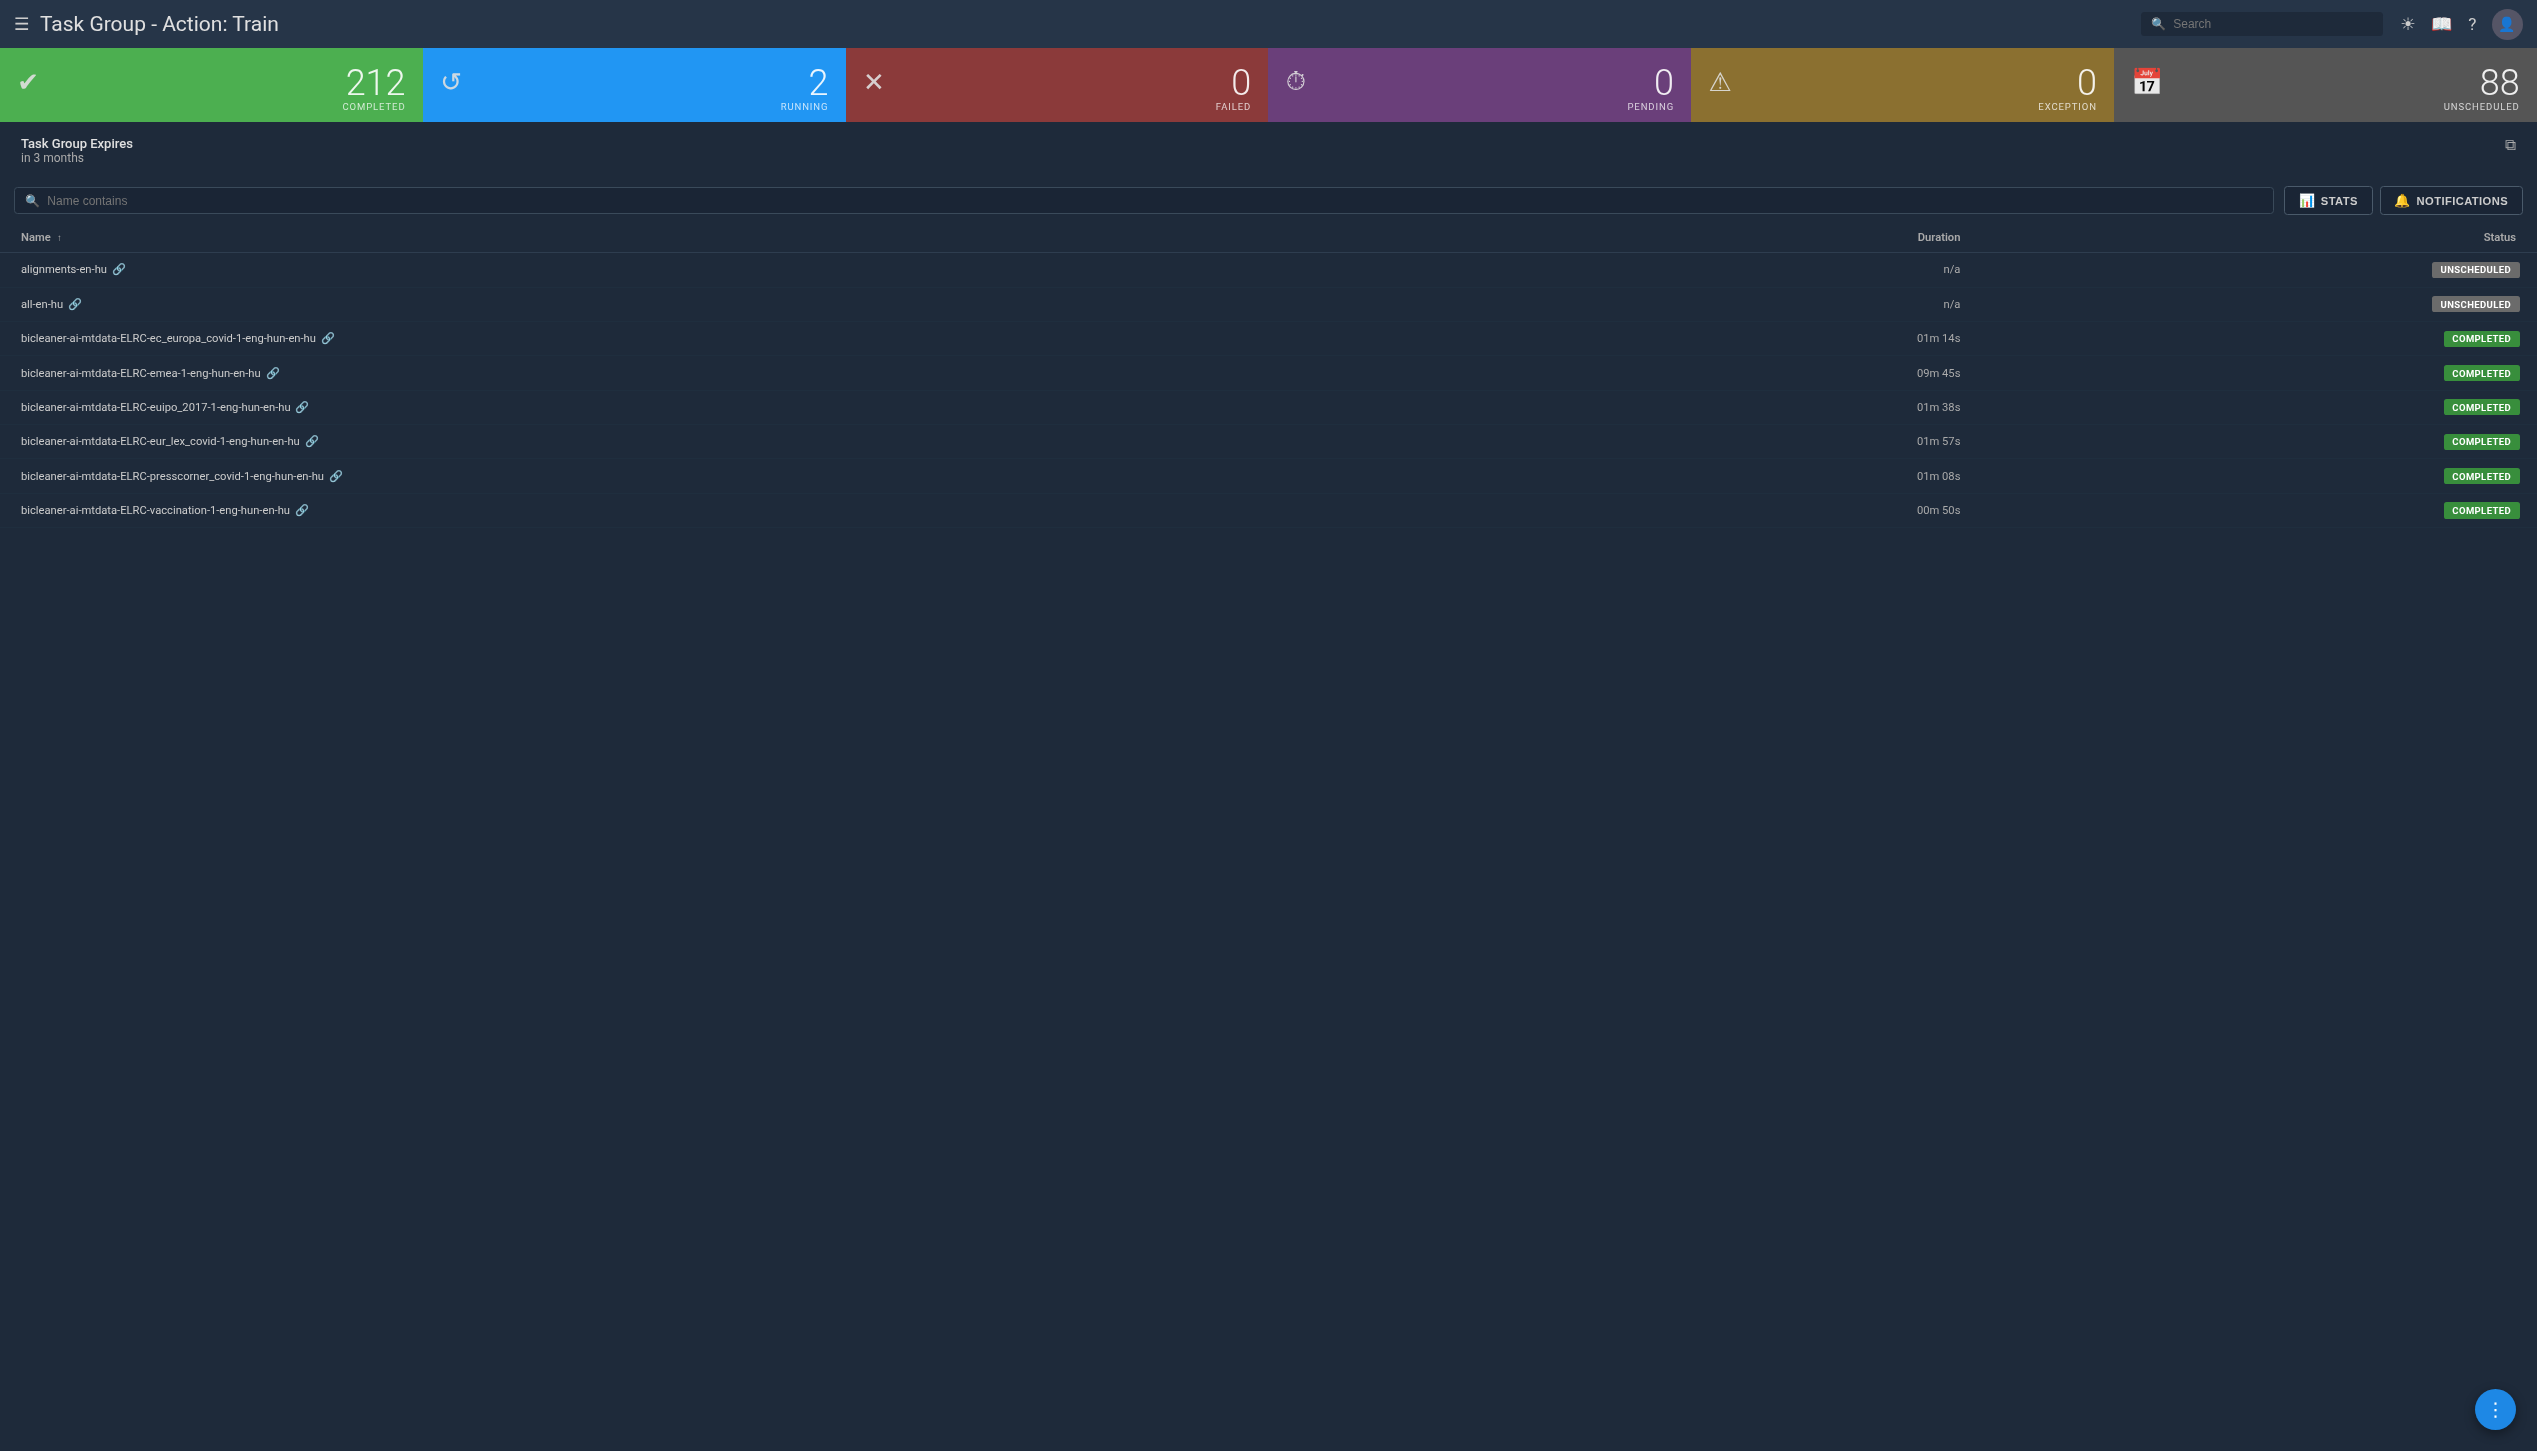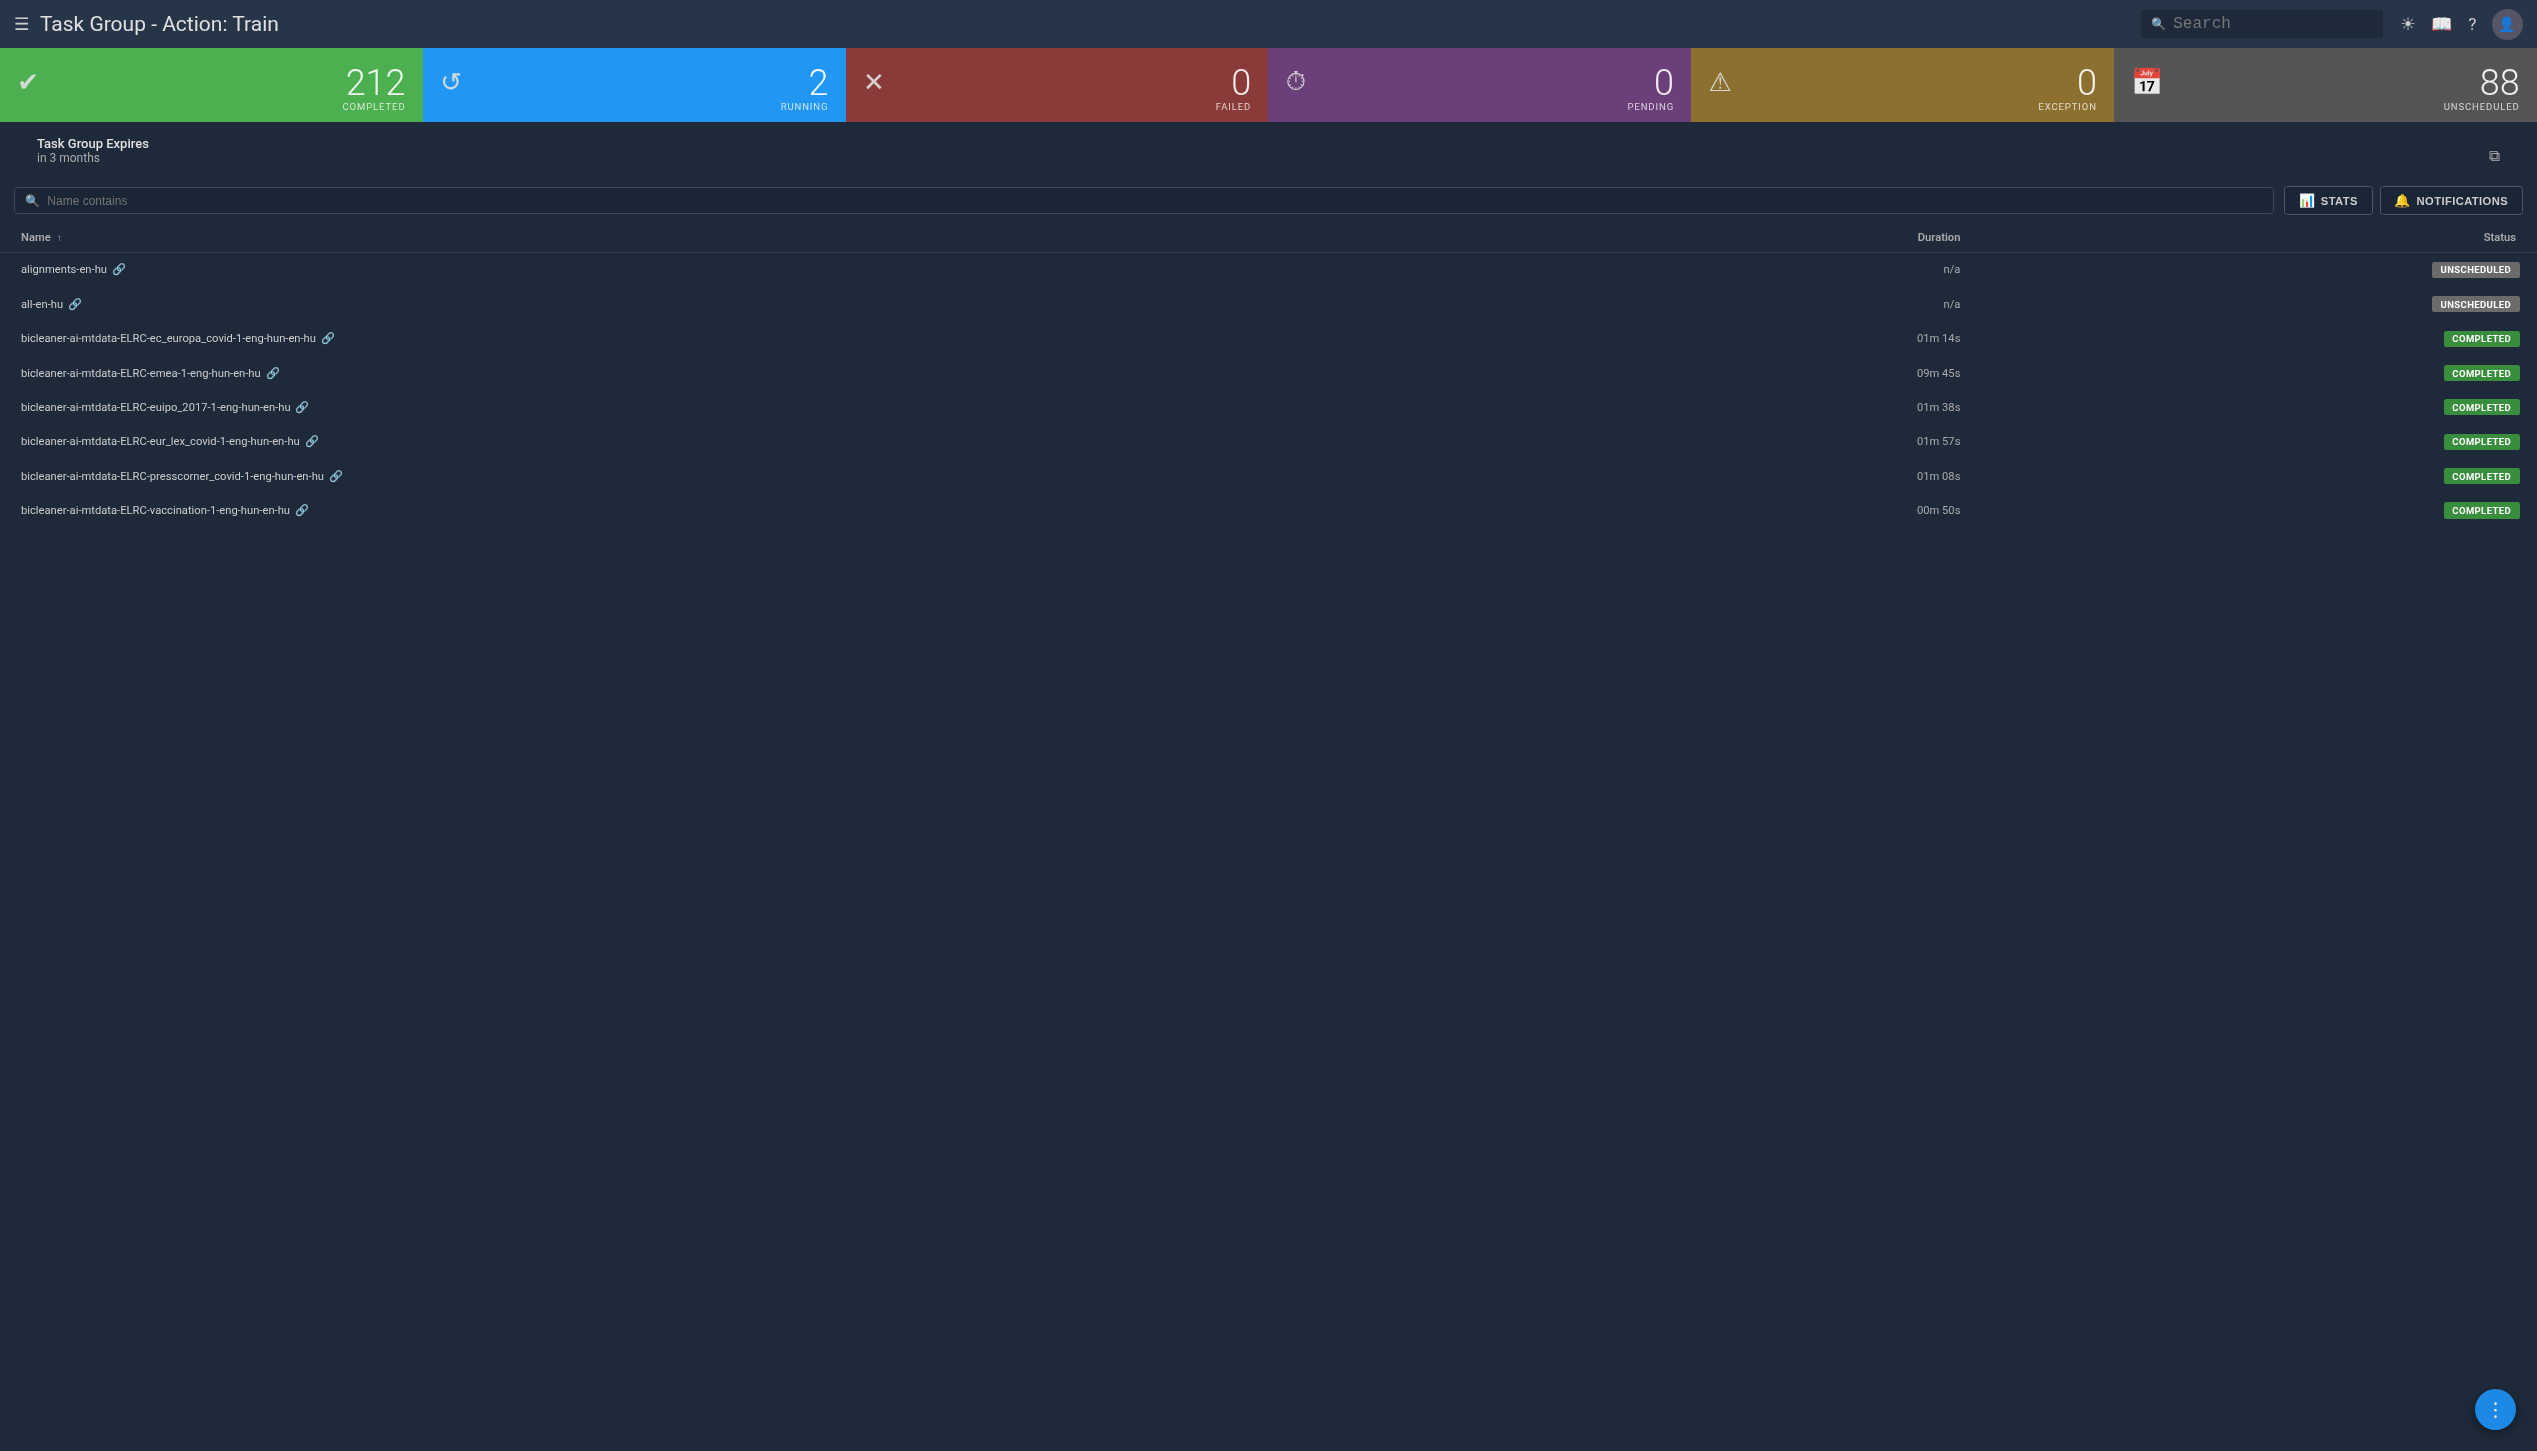--- a/index.html
+++ b/index.html
@@ -38,23 +38,22 @@
       border-radius: 3.5px;
       padding: 5.2px 10.4px;
       gap: 7px;
       width: 242px;
     }
     .header-search input {
       background: none;
       border: none;
       outline: none;
       color: #fef9c3;
-      font-size: 16px;
+      font-size: 12px;
       width: 100%;
-      font-family: Liberation Mono, monospace;
     }
     .header-icons {
       display: flex;
       align-items: center;
       gap: 15.5px;
       margin-left: 7px;
     }
     .header-icon {
       color: #ccc;
       font-size: 17.3px;
@@ -108,23 +107,23 @@
     }
     .stat-completed { background: #4caf50; }
     .stat-running   { background: #2196f3; }
     .stat-failed    { background: #8b3a3a; }
     .stat-pending   { background: #6a3f7a; }
     .stat-exception { background: #8b7030; }
     .stat-unscheduled { background: #555; }
 
     
     .task-info {
-      padding: 14px 37px;
-      display: flex;
-      align-items: flex-end;
+      padding: 14px 21px;
+      display: flex;
+      align-items: flex-start;
       gap: 8px;
     }
     .task-info-text {}
     .task-info-title {
       font-size: 13px;
       font-weight: 500;
       color: #e0e0e0;
     }
     .task-info-sub {
       font-size: 12px;

